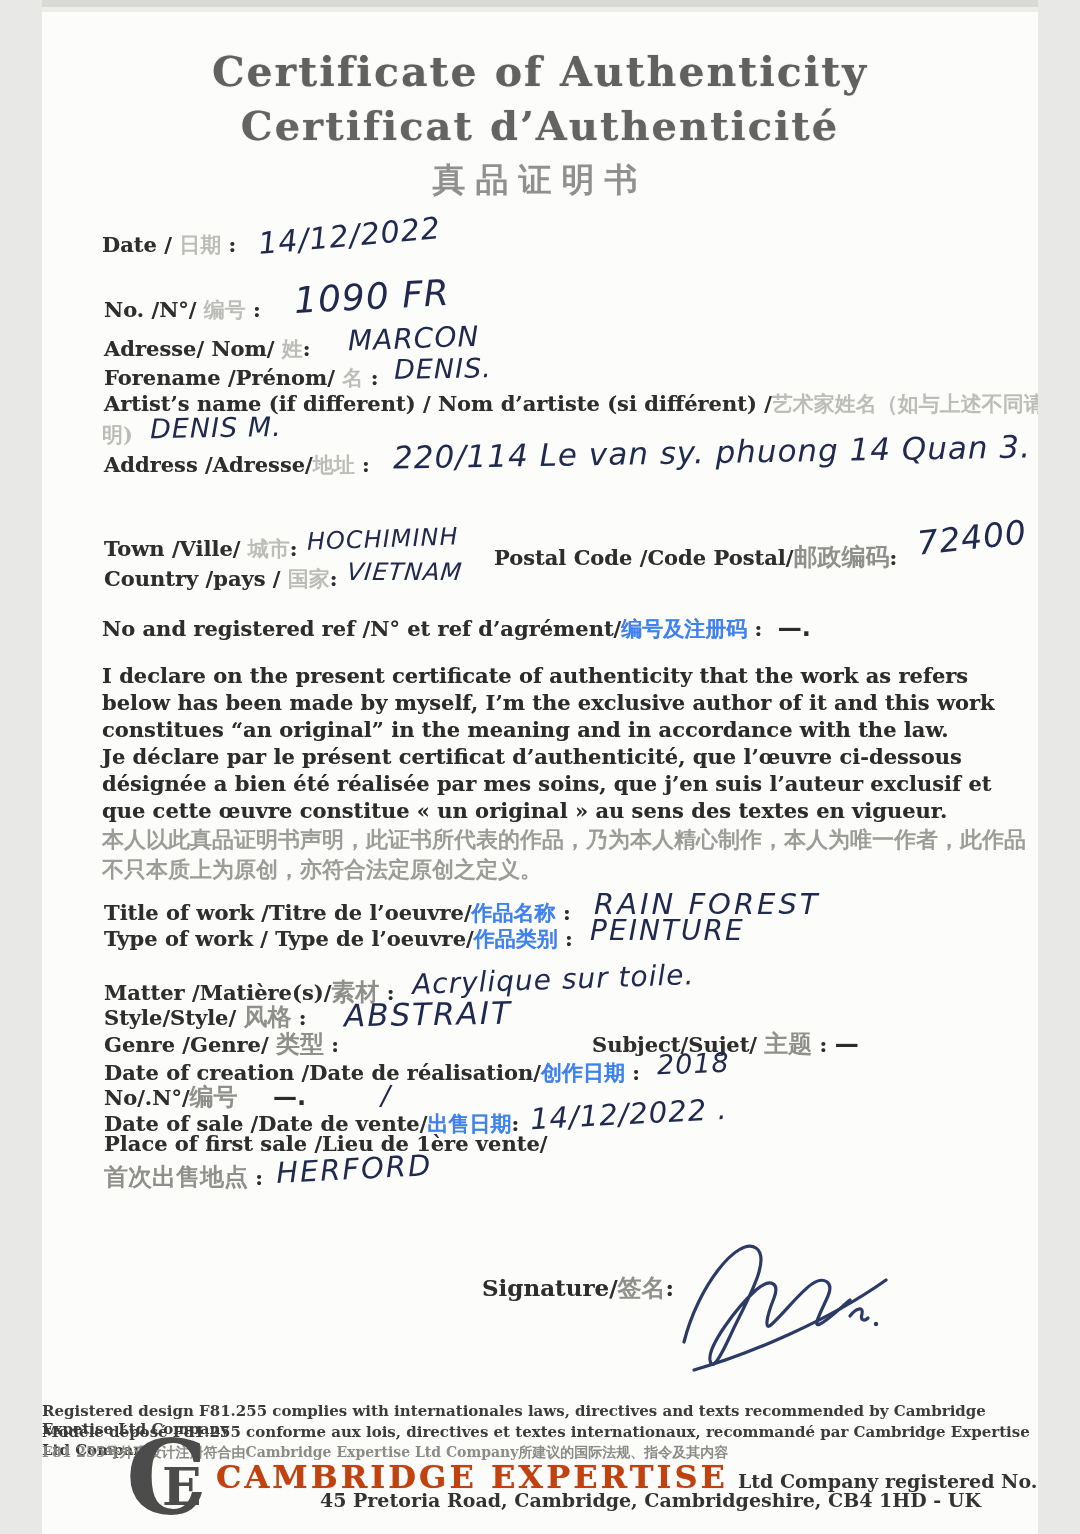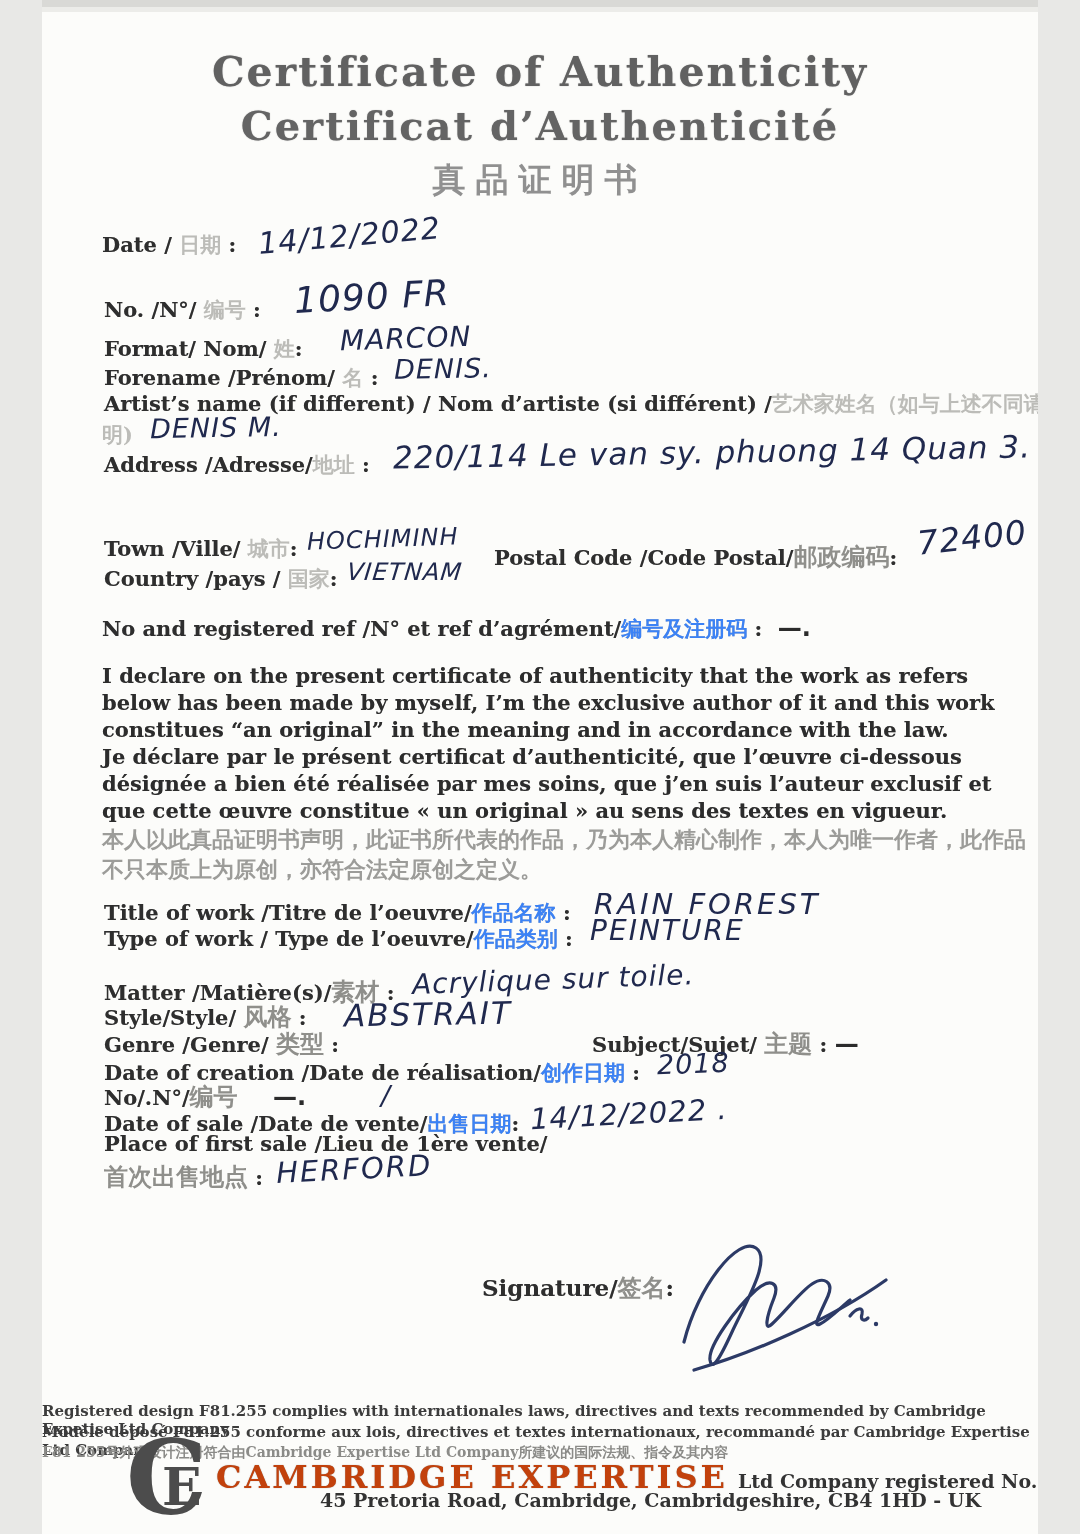--- a/index.html
+++ b/index.html
@@ -68,21 +68,21 @@
     <span class="lbl">Date / </span><span class="zh-f">日期</span><span class="lbl"> : </span>
     <span class="hw s30" style="margin-left:14px;transform:translateY(-6px) rotate(-5deg);">14/12/2022</span>
   </div>
 
   <div class="line" style="top:284px;left:62px;">
     <span class="lbl">No. /N°/ </span><span class="zh-f">编号</span><span class="lbl"> : </span>
     <span class="hw s36" style="margin-left:26px;transform:translateY(-8px) rotate(-3deg);">1090 FR</span>
   </div>
 
   <div class="line" style="top:330px;left:62px;">
-    <span class="lbl">Format/ Nom/ </span><span class="zh-f">姓</span><span class="lbl">: </span>
+    <span class="lbl">Adresse/ Nom/ </span><span class="zh-f">姓</span><span class="lbl">: </span>
     <span class="hw s28" style="margin-left:30px;transform:translateY(-8px) rotate(-2deg);">MARCON</span>
   </div>
 
   <div class="line" style="top:390px;left:62px;">
     <span class="lbl">Artist’s name (if different) / Nom d’artiste (si différent) /</span><span class="zh-f">艺术家姓名（如与上述不同请注</span>
   </div>
 
   <div class="line" style="top:360px;left:62px;">
     <span class="lbl">Forename /Prénom/ </span><span class="zh-f">名</span><span class="lbl"> : </span>
     <span class="hw s27" style="margin-left:8px;transform:translateY(-7px) rotate(-1deg);">DENIS.</span>

